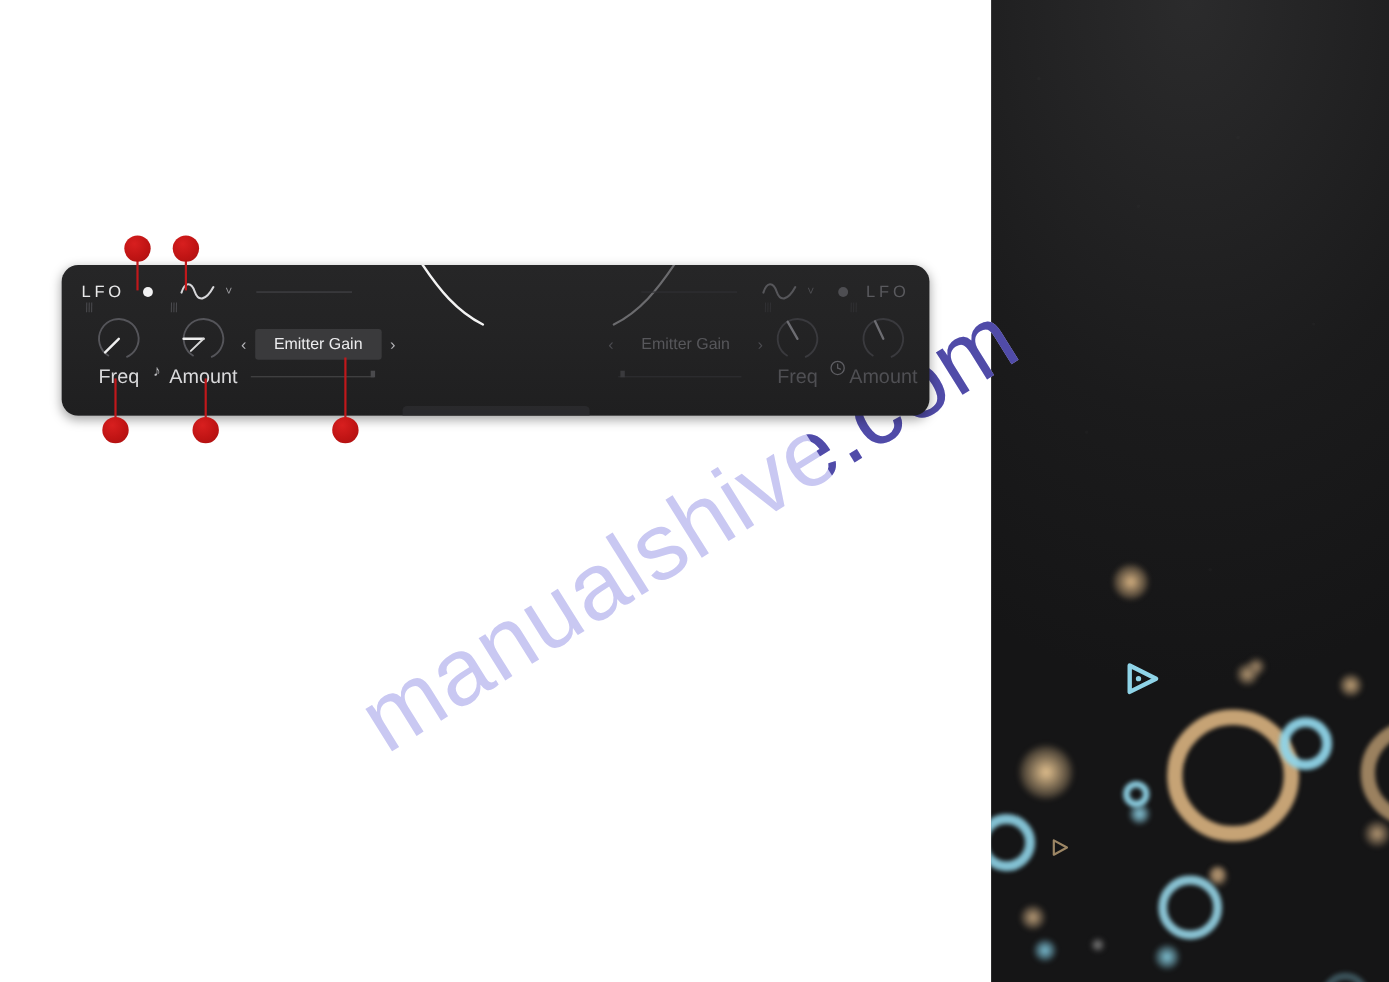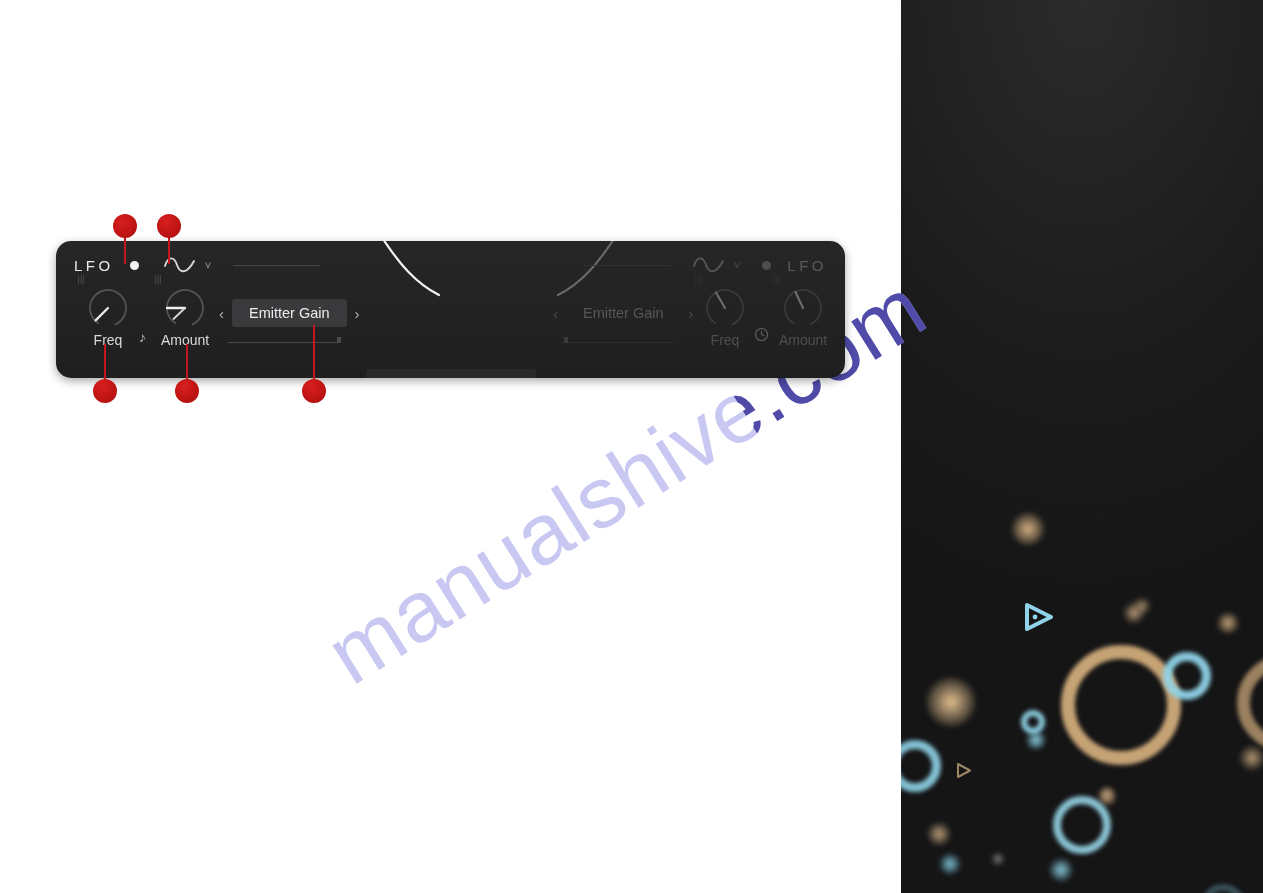--- a/index.html
+++ b/index.html
@@ -91,21 +91,21 @@
     height:1px;background:#46464a;
   }
   .hdr-line.dim{background:#313134;}
 
   
   .knob-wrap{position:absolute;}
   .knob{position:relative;width:46px;height:46px;}
   .knob svg{display:block;}
   .knob-name{
     position:absolute;left:50%;transform:translateX(-50%);
-    top:47px;font-size:14px;color:#d9d9db;white-space:nowrap;
+    top:47px;font-size:18px;color:#d9d9db;white-space:nowrap;
   }
   .knob-name.dim{color:#4f4f53;}
   .ticks{position:absolute;top:-12px;left:-8px;font-size:12px;color:#4a4a4e;letter-spacing:-1px;
          transform:skewX(-16deg);}
   .ticks.dim{color:#303033;}
   .note-icon{position:absolute;font-size:14px;color:#bdbdc0;}
   .clock-icon{position:absolute;}
 
   
   .sel{position:absolute;display:flex;align-items:center;gap:8px;}

